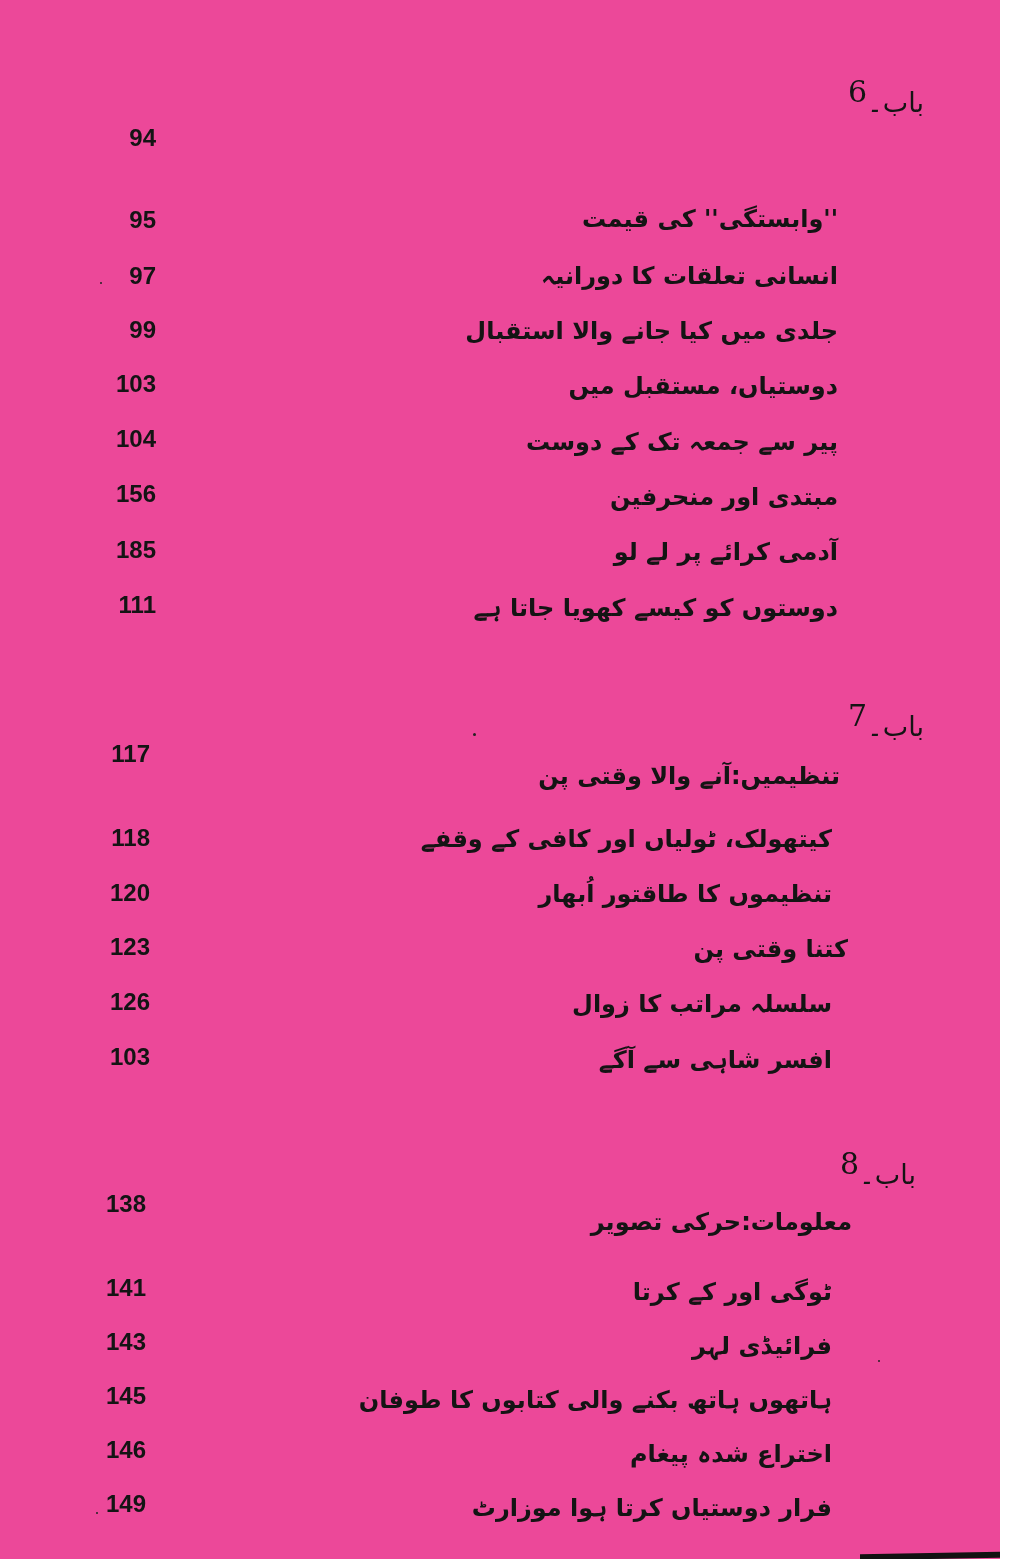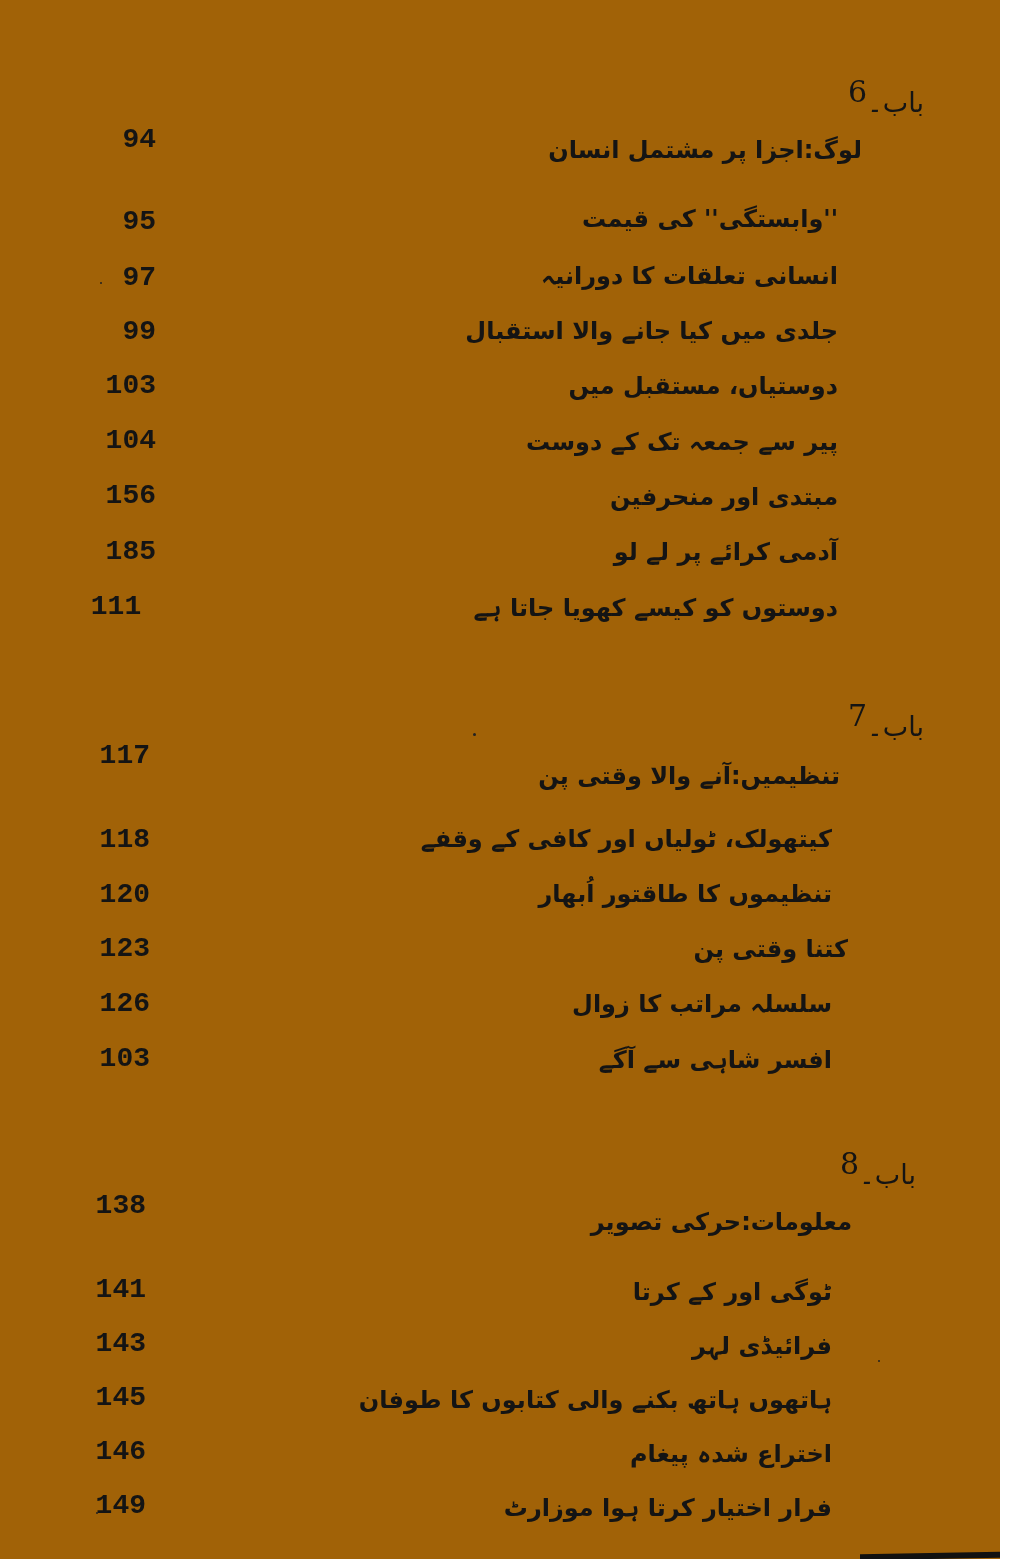--- a/index.html
+++ b/index.html
@@ -14,21 +14,21 @@
       overflow: hidden;
       font-family: "DejaVu Sans", sans-serif;
       color: #141414;
     }
     .page {
       position: absolute;
       left: 0;
       top: 0;
       width: 1000px;
       height: 1559px;
-      background: #a16207;
+      background: #ec4899;
     }
     .chapter-heading {
       position: absolute;
       direction: rtl;
       font-family: "DejaVu Sans", sans-serif;
       font-size: 27px;
       white-space: nowrap;
       color: #141414;
     }
     .chapter-heading .num {
@@ -45,22 +45,22 @@
       font-size: 24px;
       font-weight: bold;
       white-space: nowrap;
       color: #141414;
     }
     .entry-title.main {
       font-size: 24px;
     }
     .page-num {
       position: absolute;
-      font-family: Liberation Mono, monospace;
-      font-size: 28px;
+      font-family: Liberation Sans, sans-serif;
+      font-size: 24px;
       font-weight: bold;
       color: #141414;
       text-align: right;
       width: 80px;
     }
     .speck {
       position: absolute;
       width: 3px;
       height: 3px;
       background: #222;
@@ -78,21 +78,20 @@
   </style>
 </head>
 <body>
 
 <div class="page">
 
   <div class="chapter-heading" style="right:76px; top:84px;">
     <span>باب۔</span><span class="num">6</span>
   </div>
 
-  <div class="entry-title main" style="right:138px; top:136px;">لوگ:اجزا پر مشتمل انسان</div>
   <div class="page-num" style="left:76px; top:124px;">94</div>
 
   <div class="entry-title" style="right:162px; top:205px;">''وابستگی'' کی قیمت</div>
   <div class="page-num" style="left:76px; top:206px;">95</div>
 
   <div class="entry-title" style="right:162px; top:262px;">انسانی تعلقات کا دورانیہ</div>
   <div class="page-num" style="left:76px; top:262px;">97</div>
 
   <div class="entry-title" style="right:162px; top:317px;">جلدی میں کیا جانے والا استقبال</div>
   <div class="page-num" style="left:76px; top:316px;">99</div>
@@ -103,21 +102,21 @@
   <div class="entry-title" style="right:162px; top:428px;">پیر سے جمعہ تک کے دوست</div>
   <div class="page-num" style="left:76px; top:425px;">104</div>
 
   <div class="entry-title" style="right:162px; top:483px;">مبتدی اور منحرفین</div>
   <div class="page-num" style="left:76px; top:480px;">156</div>
 
   <div class="entry-title" style="right:162px; top:538px;">آدمی کرائے پر لے لو</div>
   <div class="page-num" style="left:76px; top:536px;">185</div>
 
   <div class="entry-title" style="right:162px; top:594px;">دوستوں کو کیسے کھویا جاتا ہے</div>
-  <div class="page-num" style="left:76px; top:591px;text-align:center;">111</div>
+  <div class="page-num" style="left:76px; top:591px;">111</div>
 
   <div class="chapter-heading" style="right:76px; top:708px;">
     <span>باب۔</span><span class="num">7</span>
   </div>
 
   <div class="entry-title main" style="right:160px; top:762px;">تنظیمیں:آنے والا وقتی پن</div>
   <div class="page-num" style="left:70px; top:740px;">117</div>
 
   <div class="entry-title" style="right:168px; top:825px;">کیتھولک، ٹولیاں اور کافی کے وقفے</div>
   <div class="page-num" style="left:70px; top:824px;">118</div>
@@ -146,21 +145,21 @@
 
   <div class="entry-title" style="right:168px; top:1332px;">فرائیڈی لہر</div>
   <div class="page-num" style="left:66px; top:1328px;">143</div>
 
   <div class="entry-title" style="right:168px; top:1386px;">ہاتھوں ہاتھ بکنے والی کتابوں کا طوفان</div>
   <div class="page-num" style="left:66px; top:1382px;">145</div>
 
   <div class="entry-title" style="right:168px; top:1440px;">اختراع شدہ پیغام</div>
   <div class="page-num" style="left:66px; top:1436px;">146</div>
 
-  <div class="entry-title" style="right:168px; top:1494px;">فرار اختیار کرتا ہوا موزارٹ</div>
+  <div class="entry-title" style="right:168px; top:1494px;">فرار دوستیاں کرتا ہوا موزارٹ</div>
   <div class="page-num" style="left:66px; top:1490px;">149</div>
 
   <div class="speck" style="left:100px; top:282px; width:2px; height:2px;"></div>
   <div class="speck" style="left:473px; top:733px;"></div>
   <div class="speck" style="left:878px; top:1360px; width:2px; height:2px;"></div>
   <div class="speck" style="left:96px; top:1512px; width:2px; height:2px;"></div>
 
   <div class="bottom-edge"></div>
 </div>
 

